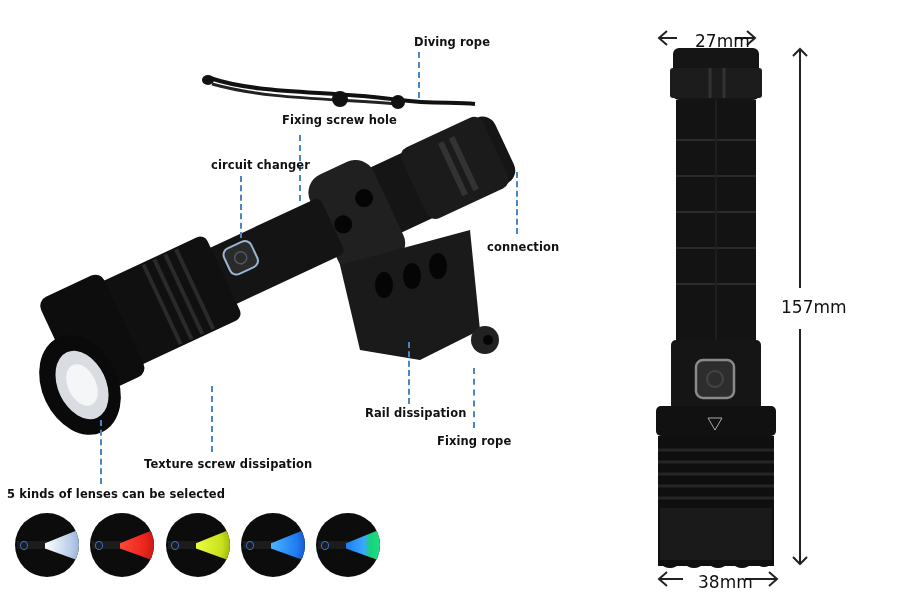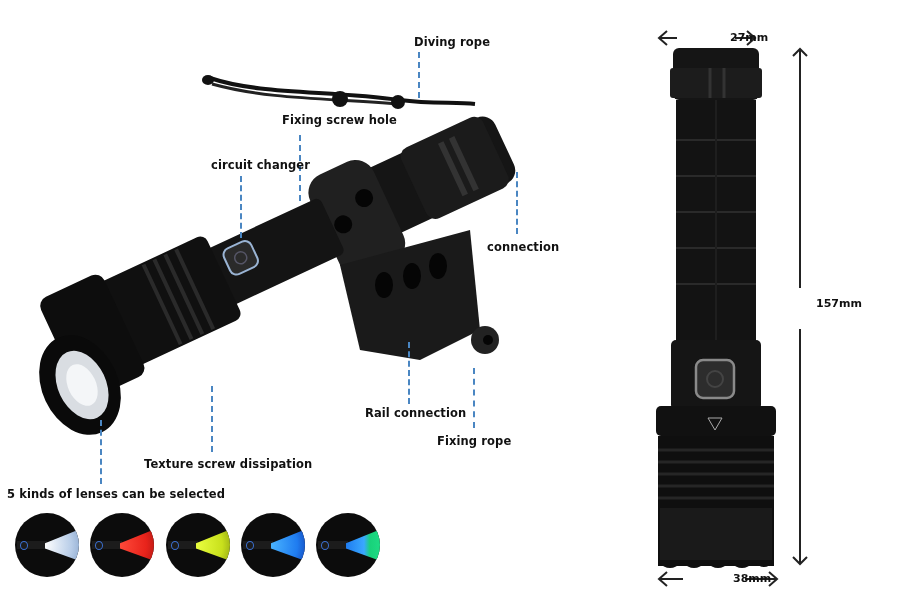--- a/index.html
+++ b/index.html
@@ -1,19 +1,19 @@
 <!DOCTYPE html>
 <html><head>
 <meta charset="utf-8">
 <style>
   html,body{margin:0;padding:0;background:#ffffff;}
   body{width:913px;height:599px;position:relative;overflow:hidden;font-family:"DejaVu Sans","Liberation Sans",sans-serif;}
   .label{position:absolute;font-size:11.5px;font-weight:bold;color:#111;white-space:nowrap;letter-spacing:0.1px;}
   .dash{position:absolute;width:0;border-left:2px dashed #4a86c2;}
-  .dim{position:absolute;font-size:11px;font-weight:bold;color:#111;white-space:nowrap;margin-left:35px;}
+  .dim{position:absolute;font-size:17px;font-weight:normal;color:#111;white-space:nowrap;}
   .lens{position:absolute;width:64px;height:64px;border-radius:50%;background:#0c0c0c;overflow:hidden;}
   .lens .body{position:absolute;left:2px;top:28px;width:30px;height:8px;background:#1c1c1c;}
   .lens .ring{position:absolute;left:5px;top:28px;width:6px;height:7px;border:1.5px solid #3a6fd0;border-radius:50%;}
   .lens .beam{position:absolute;left:30px;top:14px;width:40px;height:36px;clip-path:polygon(0 45%,100% 0,100% 100%,0 60%);}
   svg{position:absolute;}
 </style>
 </head>
 <body>
 
 <div style="position:absolute;left:0;top:0;width:560px;height:500px;">
@@ -69,21 +69,21 @@
 <div class="dash" style="left:516px;top:172px;height:62px;"></div>
 <div class="dash" style="left:408px;top:342px;height:62px;"></div>
 <div class="dash" style="left:473px;top:368px;height:60px;"></div>
 <div class="dash" style="left:211px;top:386px;height:66px;"></div>
 <div class="dash" style="left:100px;top:420px;height:64px;"></div>
 
 <div class="label" style="left:384px;top:35px;margin-left:30px;">Diving rope</div>
 <div class="label" style="left:249px;top:113px;margin-left:33px;">Fixing screw hole</div>
 <div class="label" style="left:211px;top:158px;">circuit changer</div>
 <div class="label" style="left:487px;top:240px;">connection</div>
-<div class="label" style="left:365px;top:406px;">Rail connection</div>
+<div class="label" style="left:365px;top:406px;">Rail dissipation</div>
 <div class="label" style="left:437px;top:434px;">Fixing rope</div>
 <div class="label" style="left:144px;top:457px;">Texture screw dissipation</div>
 <div class="label" style="left:7px;top:487px;">5 kinds of lenses can be selected</div>
 
 <div>
   <div class="lens" style="left:15px;top:513px;">
     <div class="body"></div>
       <div class="ring"></div>
     <div class="beam" style="background:radial-gradient(circle at 0 50%,#ffffff,#b8cde8 60%,#7a99c4);"></div>
   </div>

